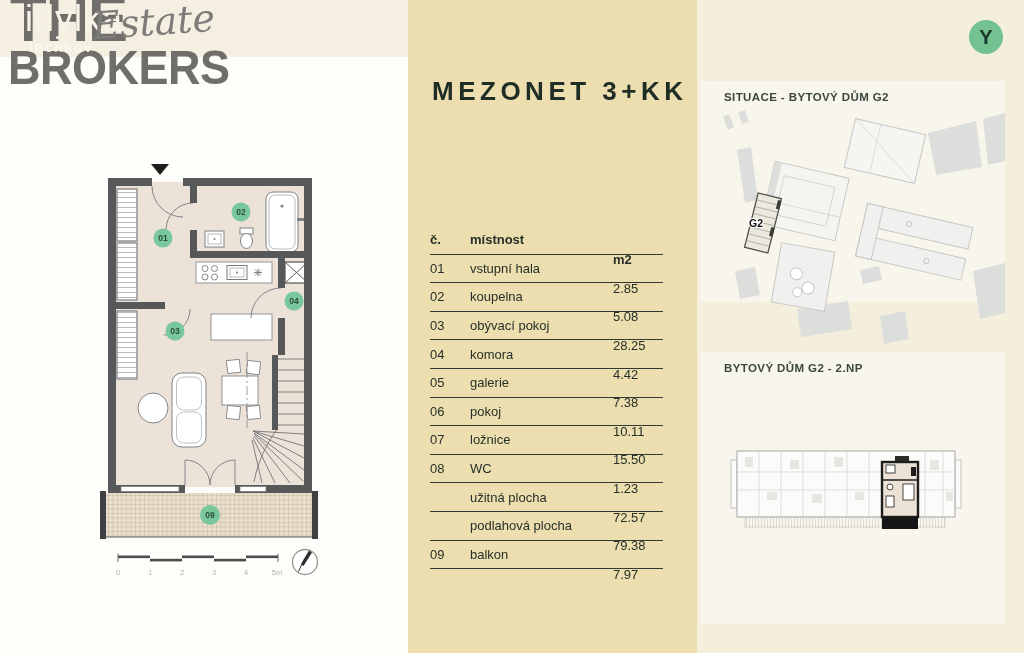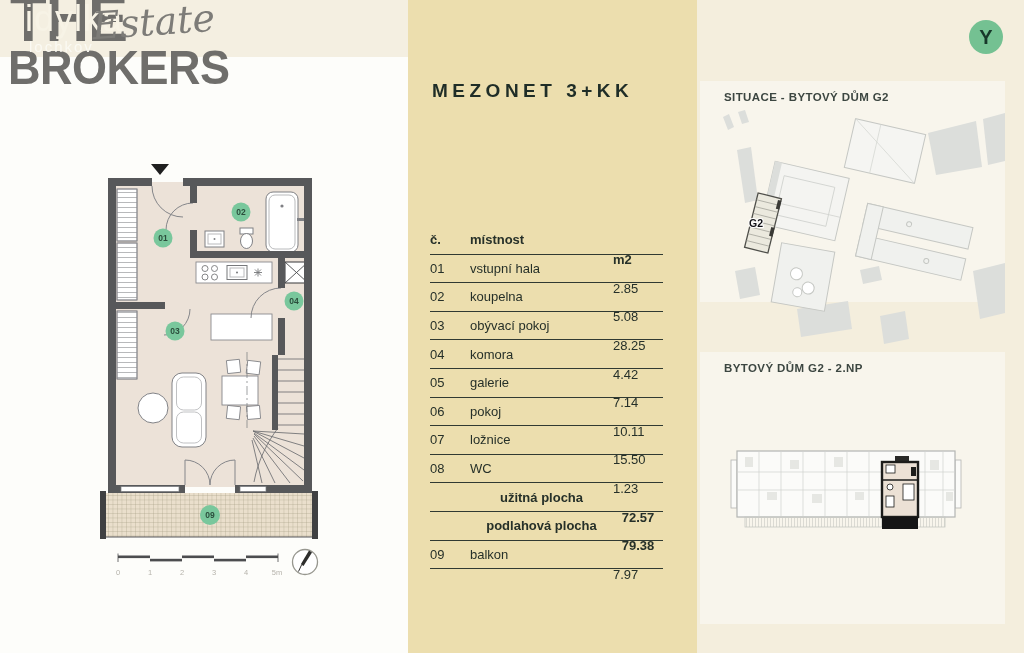--- a/index.html
+++ b/index.html
@@ -13,29 +13,29 @@
   .logo{position:absolute;left:0;top:0;width:260px;height:115px;text-align:center;}
   .logo span{position:absolute;white-space:nowrap;}
   .logo-the{left:10px;top:-16px;font-size:60px;font-weight:800;color:#6f6e6b;letter-spacing:-1px;transform:scaleY(1.08);}
   .logo-brokers{left:8px;top:42px;font-size:45px;font-weight:800;color:#6f6e6b;letter-spacing:-0.5px;transform:scaleY(1.05);}
   .logo-idylka{left:25px;top:-2px;font-size:36px;font-weight:400;color:#f7f3e6;letter-spacing:1px;}
   .logo-lochkov{left:29px;top:38px;font-size:15px;font-weight:400;color:#fbfaf3;letter-spacing:2px;}
   .logo-estate{left:92px;top:0px;font-size:38px;font-style:italic;color:#7d7c78;
                font-family:"DejaVu Serif",serif;transform:rotate(-4deg);}
 
   
-  .unit-title{position:absolute;left:432px;top:74px;font-size:19px;font-weight:700;
+  .unit-title{position:absolute;left:432px;top:74px;font-size:26px;font-weight:700;
               letter-spacing:4.5px;color:#1f2d27;line-height:34px;}
   .rtable{position:absolute;left:430px;top:226px;width:233px;color:#263029;font-size:13px;}
   .trow{display:flex;align-items:center;height:27.6px;border-bottom:1.6px solid #303a32;}
   .trow .c-num{width:40px;}
   .trow .c-room{flex:1;}
   .trow .c-area{width:50px;margin-top:40px;}
   .thead .c-num,.thead .c-room,.thead .c-area{font-weight:700;}
-  .total .c-room,.total .c-area{font-weight:700;text-align:center;}
+  .total .c-room,.total .c-area{font-weight:400;}
 
   
   .card{position:absolute;background:#f8f5ec;}
   .card1{left:700px;top:81px;width:305px;height:221px;}
   .card2{left:700px;top:352px;width:305px;height:272px;}
   .card-label{position:absolute;left:24px;top:10px;font-size:11.5px;font-weight:700;
               color:#3c4641;letter-spacing:0.4px;z-index:2;}
   .card svg{position:absolute;left:0;top:0;}
   .y-badge{position:absolute;left:969px;top:20px;width:34px;height:34px;border-radius:50%;
            background:#74c192;display:flex;align-items:center;justify-content:center;
@@ -263,21 +263,21 @@
     <span class="c-area">28.25</span>
   </div>
   <div class="trow">
     <span class="c-num">04</span>
     <span class="c-room">komora</span>
     <span class="c-area">4.42</span>
   </div>
   <div class="trow">
     <span class="c-num">05</span>
     <span class="c-room">galerie</span>
-    <span class="c-area">7.14</span>
+    <span class="c-area">7.38</span>
   </div>
   <div class="trow">
     <span class="c-num">06</span>
     <span class="c-room">pokoj</span>
     <span class="c-area">10.11</span>
   </div>
   <div class="trow">
     <span class="c-num">07</span>
     <span class="c-room">ložnice</span>
     <span class="c-area">15.50</span>

